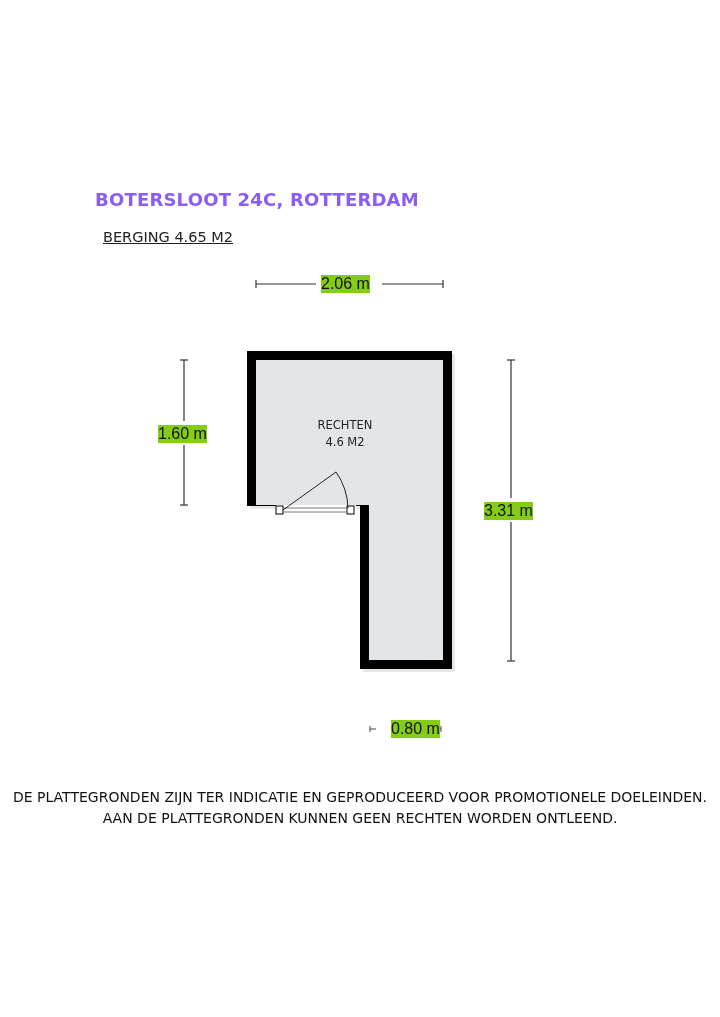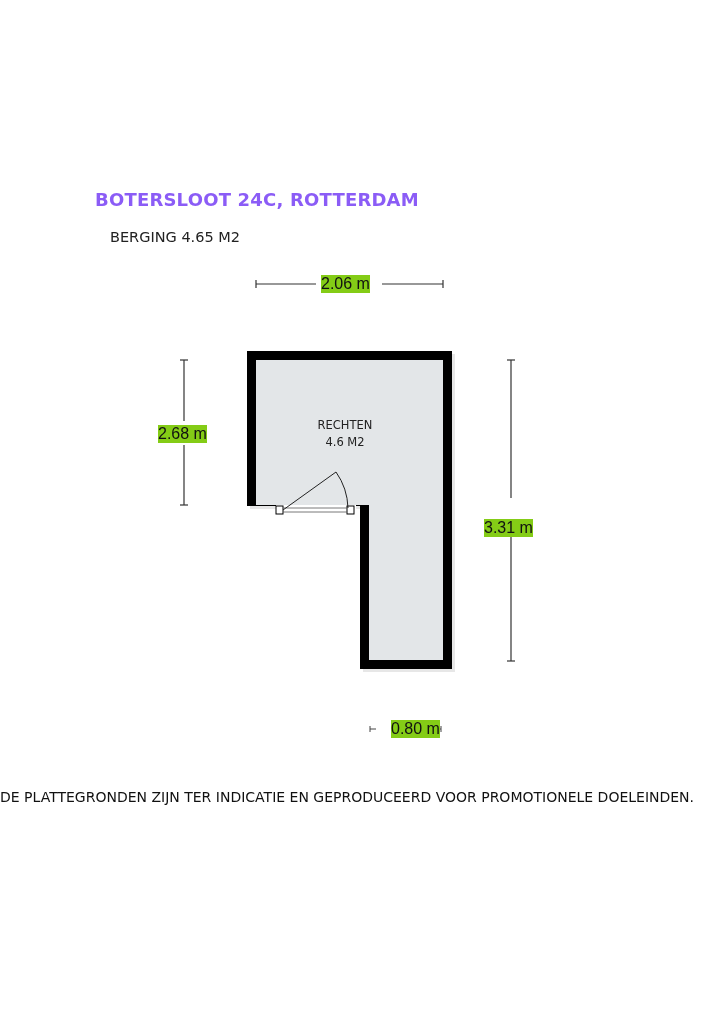--- a/index.html
+++ b/index.html
@@ -1,20 +1,20 @@
 <!DOCTYPE html>
 <html><head>
 <meta charset="utf-8">
 <style>
   html,body{margin:0;padding:0;background:#ffffff;}
   body{width:720px;height:1017px;position:relative;overflow:hidden;font-family:"DejaVu Sans","Liberation Sans",sans-serif;color:#111;}
   .title{position:absolute;left:95px;top:189px;font-size:18px;font-weight:bold;letter-spacing:0.2px;color:#8b5cf6;}
-  .subtitle{position:absolute;left:110px;top:229px;font-size:14.5px;color:#222;}
+  .subtitle{position:absolute;left:103px;top:229px;font-size:14.5px;color:#222;text-decoration:underline;}
   .dim{position:absolute;font-family:"Liberation Sans",sans-serif;font-size:16px;color:#111;background:#84cc16;}
-  .disclaimer{position:absolute;left:0;width:720px;top:787px;text-align:left;font-size:14px;line-height:21px;color:#111;}
+  .disclaimer{position:absolute;left:0;width:720px;top:787px;text-align:center;font-size:14px;line-height:21px;color:#111;}
   svg.plan{position:absolute;left:0;top:0;}
   .room-label{position:absolute;left:314px;top:417px;width:62px;text-align:center;font-size:11.5px;line-height:17px;color:#222;}
   .room-label span{display:block;}
 </style>
 </head>
 <body>
 
 <div class="title">BOTERSLOOT 24C, ROTTERDAM</div>
 <div class="subtitle">BERGING 4.65 M2</div>
 
@@ -64,19 +64,20 @@
     <path d="M336 472 A66 66 0 0 1 348 508" fill="none" stroke="#222" stroke-width="1"></path>
   </g>
 </svg>
 
 <div class="room-label">
   <span>RECHTEN</span>
   <span>4.6 M2</span>
 </div>
 
 <div class="dim" style="left:321px;top:275px;">2.06 m</div>
-<div class="dim" style="left:158px;top:425px;">2.68 m</div>
-<div class="dim" style="left:484px;top:502px;margin-top:17px;">3.31 m</div>
+<div class="dim" style="left:158px;top:425px;">1.60 m</div>
+<div class="dim" style="left:484px;top:502px;">3.31 m</div>
 <div class="dim" style="left:391px;top:720px;">0.80 m</div>
 
 <div class="disclaimer">
   <div>DE PLATTEGRONDEN ZIJN TER INDICATIE EN GEPRODUCEERD VOOR PROMOTIONELE DOELEINDEN.</div>
+  <div>AAN DE PLATTEGRONDEN KUNNEN GEEN RECHTEN WORDEN ONTLEEND.</div>
 </div>
 
 </body></html>

